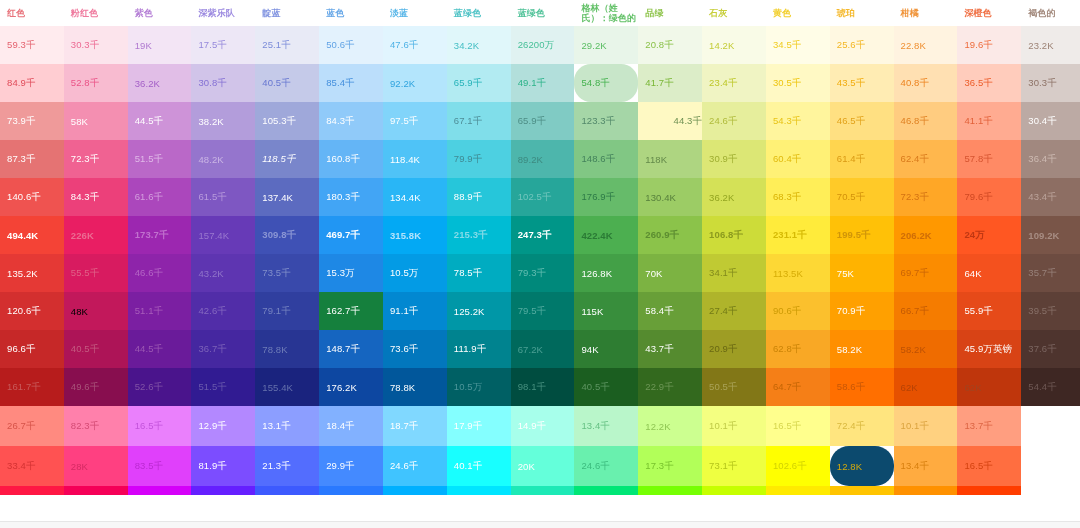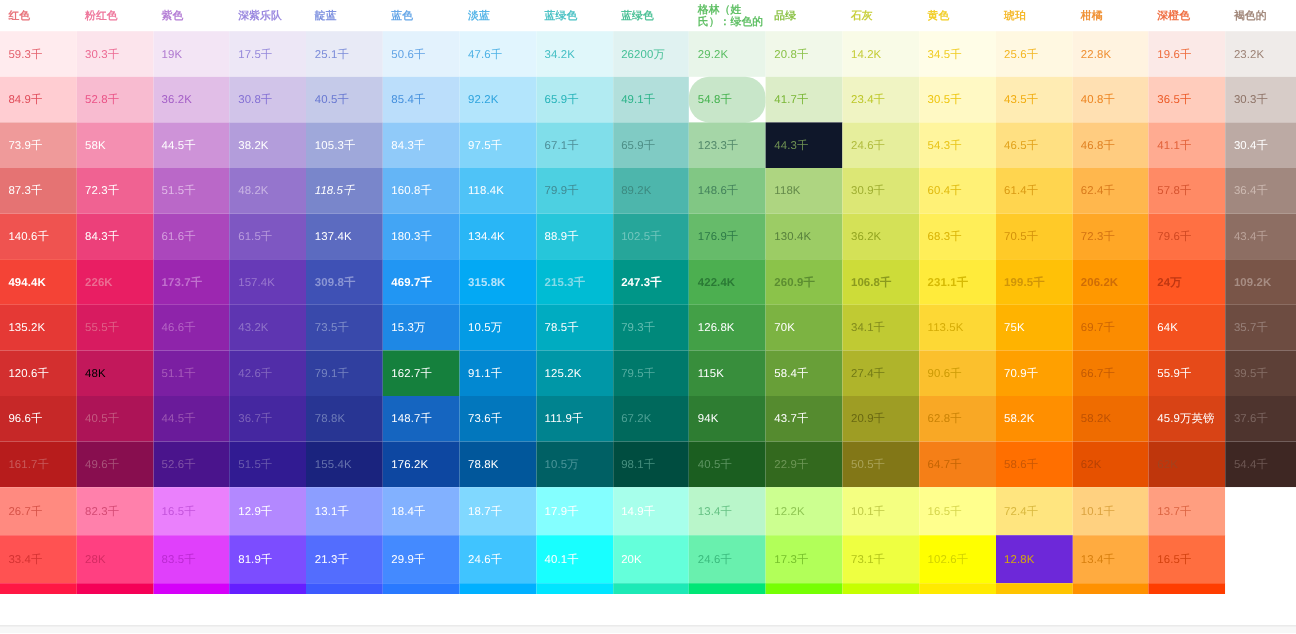--- a/index.html
+++ b/index.html
@@ -125,21 +125,21 @@
           <td style="background: rgb(239, 154, 154); color: rgb(255, 255, 255);">73.9千</td>
           <td style="background: rgb(244, 143, 177); color: rgb(255, 255, 255);">58K</td>
           <td style="background: rgb(206, 147, 216); color: rgb(255, 255, 255);">44.5千</td>
           <td style="background: rgb(179, 157, 219); color: rgb(255, 255, 255);">38.2K</td>
           <td style="background: rgb(159, 168, 218); color: rgb(255, 255, 255);">105.3千</td>
           <td style="background: rgb(144, 202, 249); color: rgb(255, 255, 255);">84.3千</td>
           <td style="background: rgb(129, 212, 250); color: rgb(255, 255, 255);">97.5千</td>
           <td style="background: rgb(128, 222, 234); color: rgb(78, 142, 152);">67.1千</td>
           <td style="background: rgb(128, 203, 196); color: rgb(77, 142, 134);">65.9千</td>
           <td style="background: rgb(165, 214, 167); color: rgb(82, 136, 106);">123.3千</td>
-          <td style="background: #0f172a; color: rgb(111, 145, 83);">44.3千</td>
+          <td style="background: #fef9c3; color: rgb(111, 145, 83); text-align: right;">44.3千</td>
           <td style="background: rgb(230, 238, 156); color: rgb(176, 187, 60);">24.6千</td>
           <td style="background: rgb(255, 245, 157); color: rgb(232, 195, 22);">54.3千</td>
           <td style="background: rgb(255, 224, 130); color: rgb(226, 162, 27);">46.5千</td>
           <td style="background: rgb(255, 204, 128); color: rgb(224, 130, 35);">46.8千</td>
           <td style="background: rgb(255, 171, 145); color: rgb(226, 97, 57);">41.1千</td>
           <td style="background: rgb(188, 170, 164); color: rgb(255, 255, 255);">30.4千</td>
         </tr>
         <tr>
           <td style="background: rgb(229, 115, 115); color: rgb(255, 255, 255);">87.3千</td>
           <td style="background: rgb(240, 98, 146); color: rgb(255, 255, 255);">72.3千</td>
@@ -299,21 +299,21 @@
           <td style="background: rgb(124, 77, 255); color: rgb(255, 255, 255);">81.9千</td>
           <td style="background: rgb(83, 109, 254); color: rgb(255, 255, 255);">21.3千</td>
           <td style="background: rgb(68, 138, 255); color: rgb(255, 255, 255);">29.9千</td>
           <td style="background: rgb(64, 196, 255); color: rgb(255, 255, 255);">24.6千</td>
           <td style="background: rgb(24, 255, 255); color: rgb(255, 255, 255);">40.1千</td>
           <td style="background: rgb(100, 255, 218); color: rgb(255, 255, 255);">20K</td>
           <td style="background: rgb(105, 240, 174); color: rgb(59, 187, 126);">24.6千</td>
           <td style="background: rgb(178, 255, 89); color: rgb(119, 194, 44);">17.3千</td>
           <td style="background: rgb(238, 255, 65); color: rgb(180, 197, 26);">73.1千</td>
           <td style="background: rgb(255, 255, 0); color: rgb(210, 210, 0);">102.6千</td>
-          <td style="background: #6d28d9; color: rgb(212, 169, 12);">12.8K</td>
+          <td style="background: #0c4a6e; color: rgb(212, 169, 12); border-radius: 19px;">12.8K</td>
           <td style="background: rgb(255, 171, 64); color: rgb(215, 127, 14);">13.4千</td>
           <td style="background: rgb(255, 110, 64); color: rgb(211, 66, 15);">16.5千</td>
           <td class="empty" style="background: rgb(255, 255, 255);"></td>
         </tr>
         <tr class="accent-row sliver-row">
           <td style="background: rgb(255, 23, 68); color: rgb(255, 23, 68); height: 9px;"></td>
           <td style="background: rgb(245, 0, 87); color: rgb(245, 0, 87); height: 9px;"></td>
           <td style="background: rgb(213, 0, 249); color: rgb(213, 0, 249); height: 9px;"></td>
           <td style="background: rgb(101, 31, 255); color: rgb(101, 31, 255); height: 9px;"></td>
           <td style="background: rgb(61, 90, 254); color: rgb(61, 90, 254); height: 9px;"></td>

